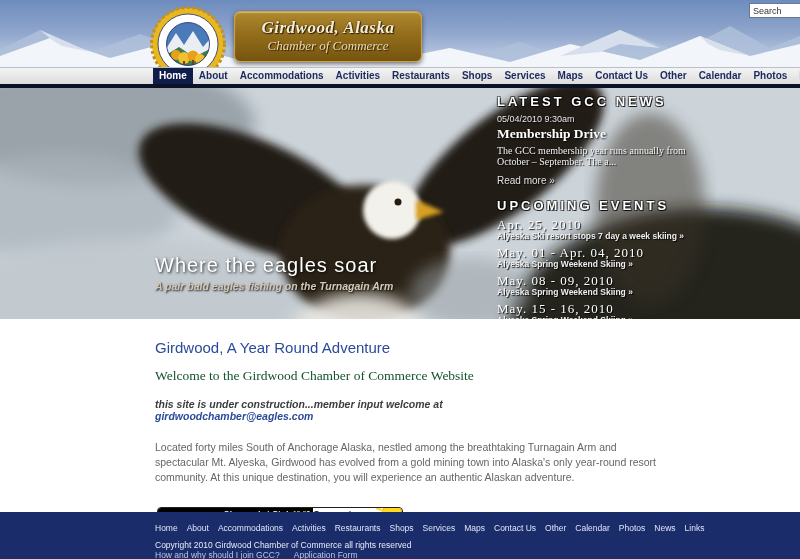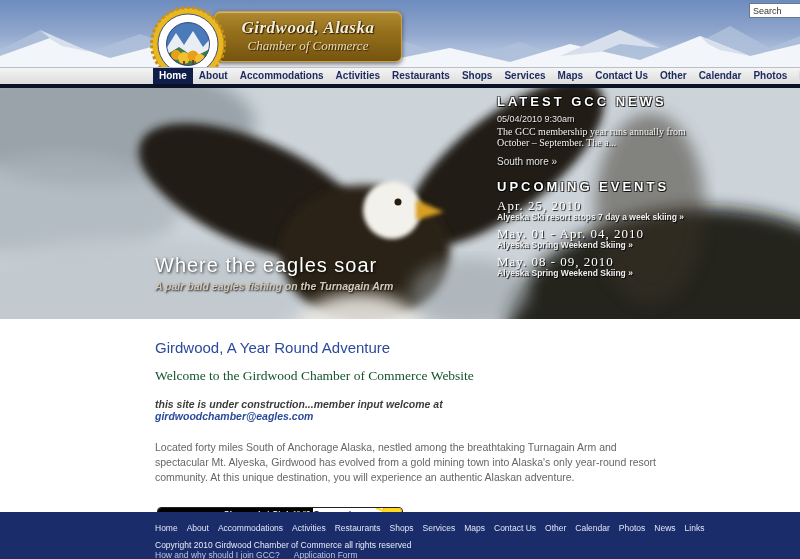--- a/index.html
+++ b/index.html
@@ -20,21 +20,21 @@
   .search-box {
     position:absolute; top:3px; left:749px; width:60px; height:15px;
     border:1px solid #6b7econ; border:1px solid #68788e;
     background:#ffffff; font-size:9px; color:#333; padding:0 3px;
     font-family:"Liberation Sans", sans-serif;
   }
   .seal {
     position:absolute; left:149px; top:5px; width:78px; height:78px; z-index:30;
   }
   .title-plate {
-    position:absolute; left:214px; top:11px; width:188px; height:51px; z-index:25;
+    position:absolute; left:234px; top:11px; width:188px; height:51px; z-index:25;
     background:linear-gradient(180deg,#b08a30 0%,#96701c 40%,#755410 100%);
     border:1px solid #caa045; border-radius:6px;
     box-shadow:0 2px 5px rgba(0,0,0,.55), inset 0 1px 1px rgba(255,235,180,.5);
     text-align:center; padding-top:6px;
   }
   .title-plate .t1 {
     font-family:"Liberation Serif", serif; font-style:italic; font-weight:bold;
     font-size:17px; color:#f4ecd6; text-shadow:1px 1px 1px #2e2004, 0 0 2px #3a2a06;
     letter-spacing:.5px;
   }
@@ -257,36 +257,41 @@
 
   <div class="hero-caption">
     <div class="cap1">Where the eagles soar</div>
     <div class="cap2">A pair bald eagles fishing on the Turnagain Arm</div>
   </div>
 
   <div class="overlay-col">
     <div>
       <div class="ov-heading">LATEST GCC NEWS</div>
       <div class="news-date">05/04/2010 9:30am</div>
+      <div class="news-title">Membership Drive</div>
       <div class="news-excerpt">The GCC membership year runs annually from October – September. The a...</div>
-      <a class="read-more">South more »</a>
+      <a class="read-more">Read more »</a>
     </div>
     <div class="events-block">
       <div class="ov-heading">UPCOMING EVENTS</div>
       <div>
           <div class="event">
             <div class="event-date">Apr. 25, 2010</div>
             <a class="event-link">Alyeska Ski resort stops 7 day a week skiing »</a>
           </div>
           <div class="event">
             <div class="event-date">May. 01 - Apr. 04, 2010</div>
             <a class="event-link">Alyeska Spring Weekend Skiing »</a>
           </div>
           <div class="event">
             <div class="event-date">May. 08 - 09, 2010</div>
+            <a class="event-link">Alyeska Spring Weekend Skiing »</a>
+          </div>
+          <div class="event">
+            <div class="event-date">May. 15 - 16, 2010</div>
             <a class="event-link">Alyeska Spring Weekend Skiing »</a>
           </div>
         </div>
     </div>
   </div>
 </div>
 
 <div class="main">
   <div class="main-heading">Girdwood, A Year Round Adventure</div>
   <div class="welcome">Welcome to the Girdwood Chamber of Commerce Website</div>

